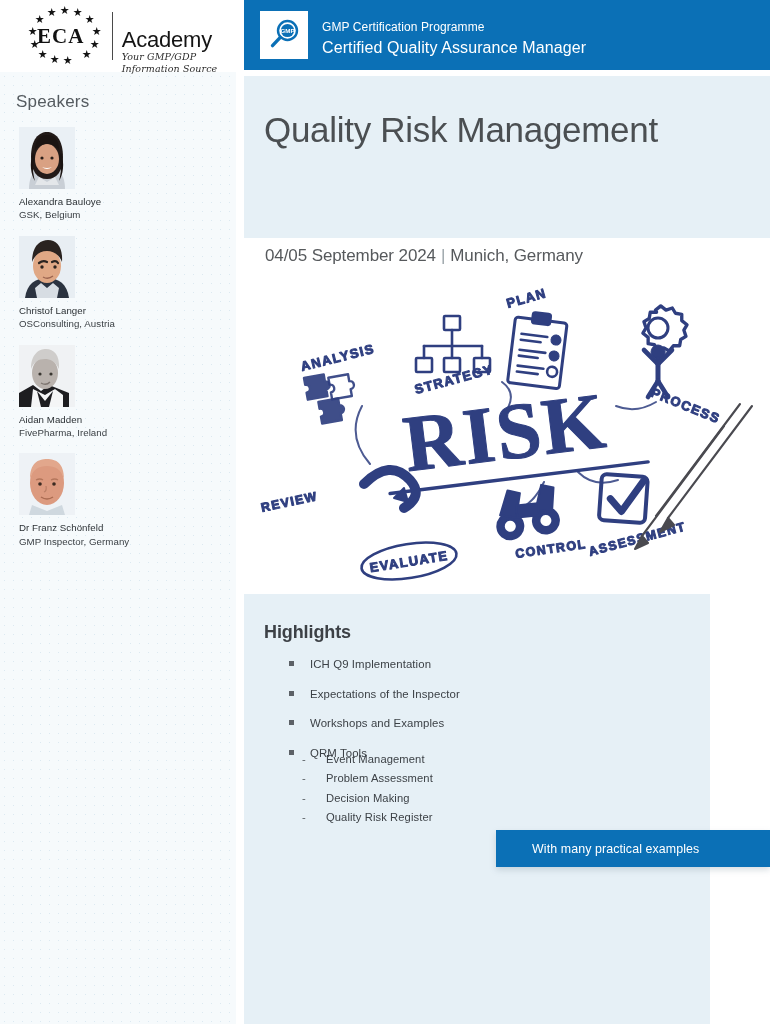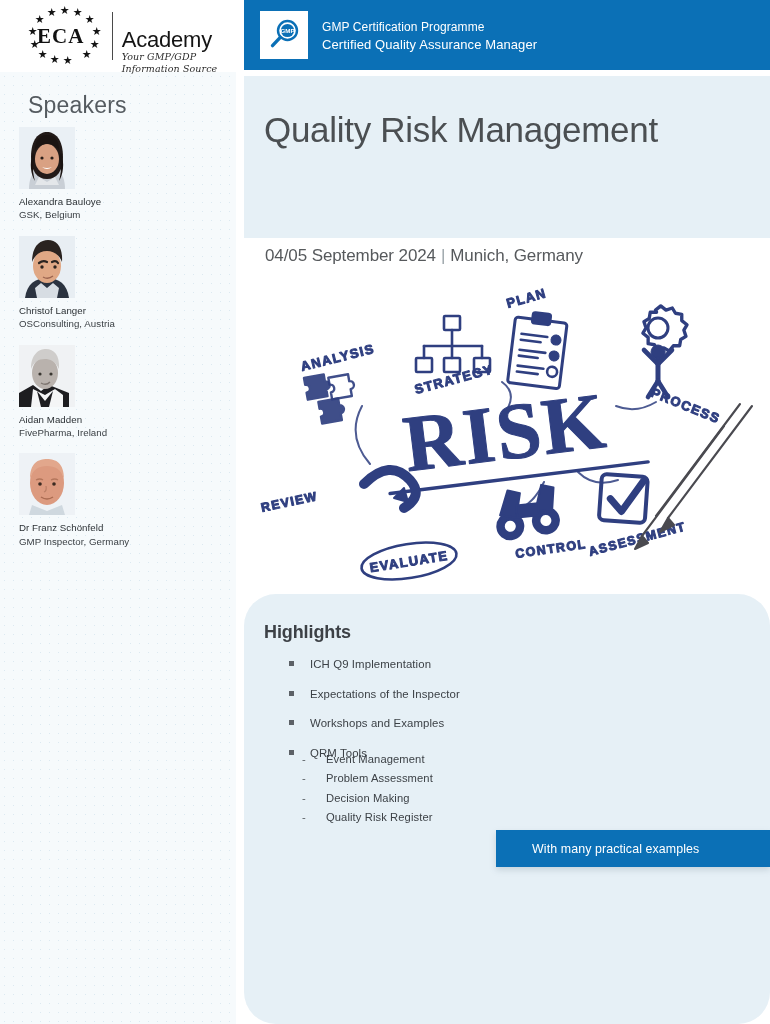--- a/index.html
+++ b/index.html
@@ -42,21 +42,21 @@
     font-size:22px;color:#141414;line-height:1.02;letter-spacing:-0.2px;
   }
   .logo-tag{
     font-family:"DejaVu Serif", serif;
     font-style:italic;font-size:9.5px;color:#2b2b2b;line-height:1.26;
     letter-spacing:0.1px;
   }
 
   .speakers-title{
     position:absolute;left:16px;top:92px;
-    font-size:23px;color:#555b60;letter-spacing:0.2px;margin-left:12px;
+    font-size:17px;color:#555b60;letter-spacing:0.2px;
   }
   .speaker-list{position:absolute;left:19px;top:127px;width:210px;}
   .speaker{margin-bottom:14px;}
   .portrait{
     width:56px;height:62px;display:block;border:0;
     background:#eef3f7;
   }
   .sp-name{
     font-size:9.7px;color:#2b3034;margin-top:6px;line-height:1.38;
     font-weight:normal;letter-spacing:0.05px;
@@ -73,21 +73,21 @@
     background:#0b70b6;
   }
   .prog-icon-box{
     position:absolute;left:16px;top:11px;width:48px;height:48px;
     background:#ffffff;display:flex;align-items:center;justify-content:center;
   }
   .prog-text{
     position:absolute;left:78px;top:19px;color:#ffffff;
   }
   .prog-l1{font-size:12px;line-height:1.45;letter-spacing:0.1px;}
-  .prog-l2{font-size:13px;line-height:1.45;letter-spacing:0.1px;text-align:right;}
+  .prog-l2{font-size:16px;line-height:1.45;letter-spacing:0.1px;text-align:right;}
 
   .title-block{
     position:absolute;left:0;top:76px;width:526px;height:162px;
     background:#e6f0f6;
   }
   .course-title{
     position:absolute;left:20px;top:36px;
     font-size:35px;color:#4b4f52;font-weight:normal;line-height:1;
     letter-spacing:-0.3px;
   }
@@ -101,23 +101,22 @@
   }
   .course-meta .bar{color:#9aa3a8;padding:0 5px;font-weight:300;}
 
   .hero{
     position:absolute;left:0;top:286px;width:526px;height:308px;
     background:#ffffff;overflow:hidden;
   }
   .hero svg{display:block;}
 
   .highlights{
-    position:absolute;left:0;top:594px;width:526px;height:430px;
+    position:absolute;left:0;top:594px;width:466px;height:430px;
     background:#e6f0f6;
-    border-radius:32px;
   }
   .hl-title{
     position:absolute;left:20px;top:28px;
     font-size:18px;color:#3d4146;font-weight:bold;letter-spacing:-0.1px;
   }
   .hl-list{position:absolute;left:44px;top:64px;width:460px;}
   .hl-item{
     position:relative;padding-left:22px;margin-bottom:16px;
     font-size:11.4px;color:#3c4146;line-height:1.2;letter-spacing:0.1px;
   }

